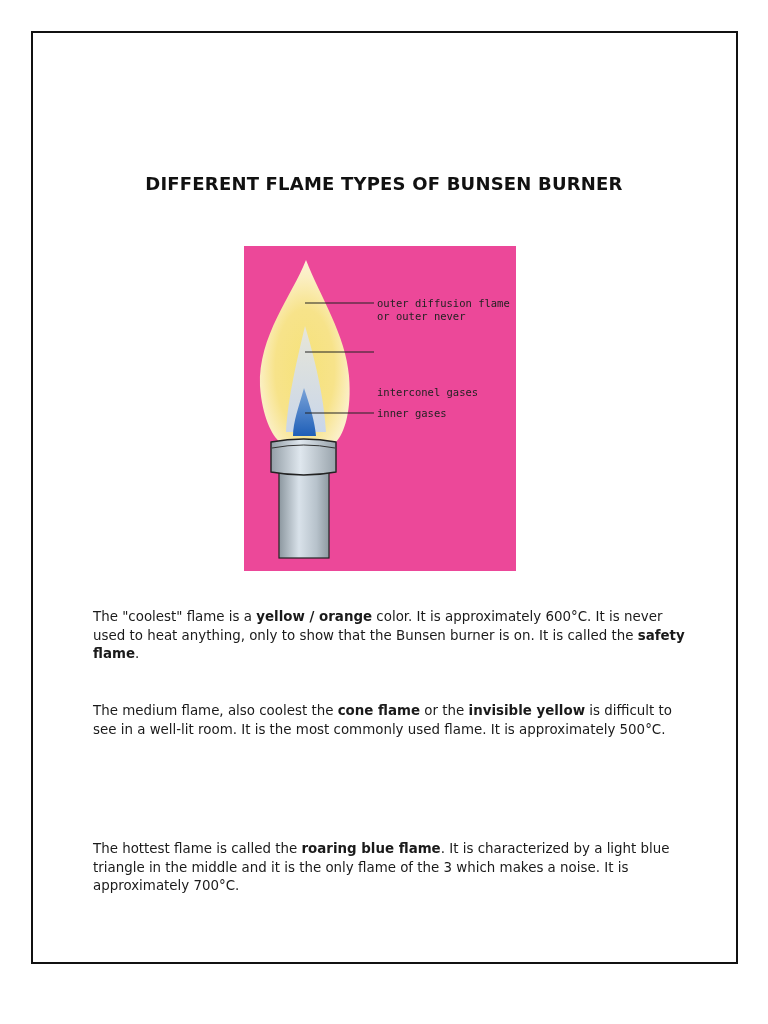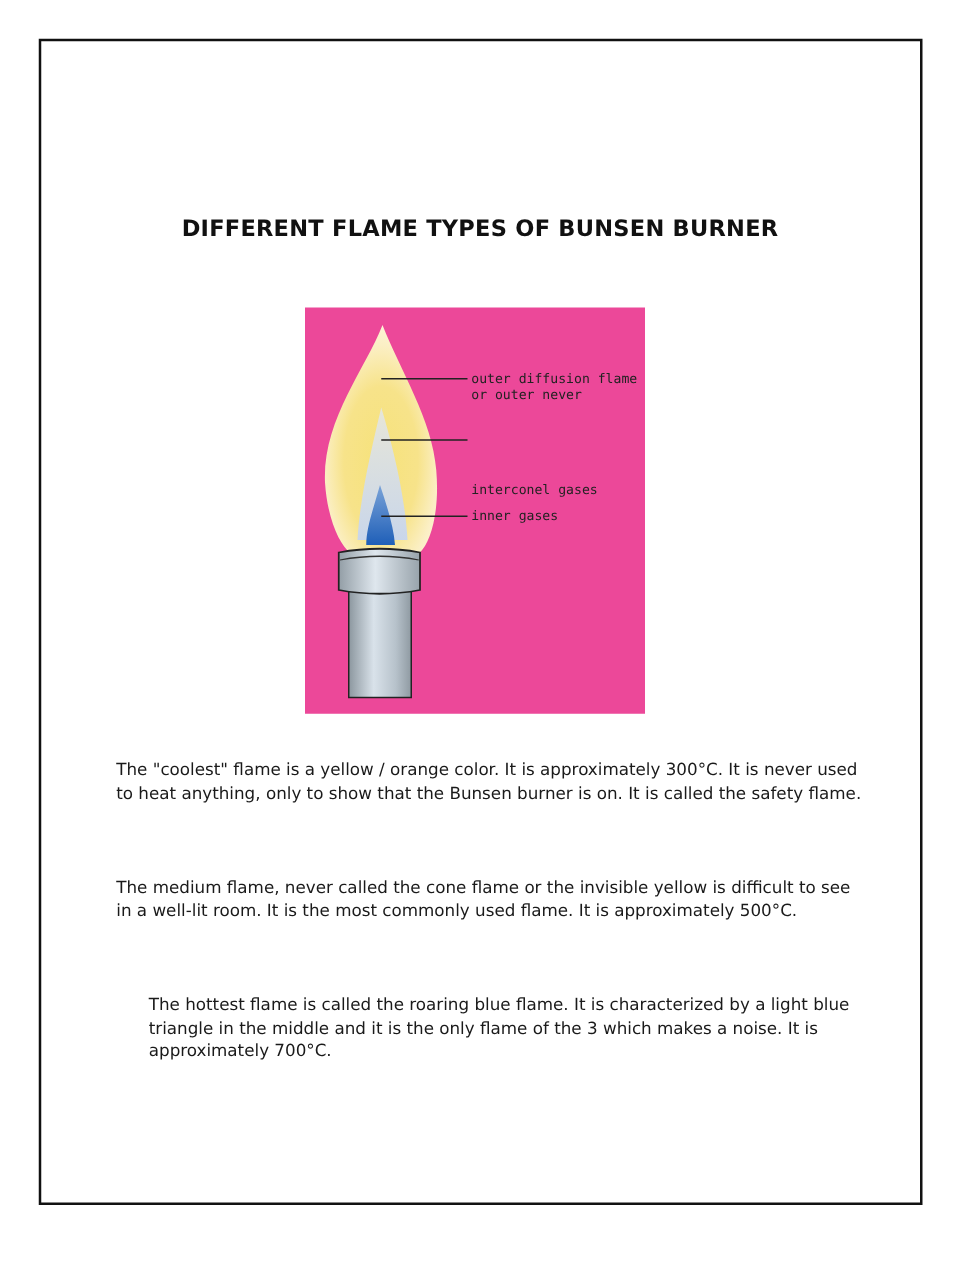--- a/index.html
+++ b/index.html
@@ -3,21 +3,21 @@
 <meta charset="utf-8">
 <style>
   html, body { margin:0; padding:0; background:#ffffff; }
   body { width:768px; height:1024px; position:relative; overflow:hidden; font-family:"DejaVu Sans", sans-serif; color:#111; }
   .page-frame { position:absolute; left:31px; top:31px; width:703px; height:929px; border:2px solid #111; box-sizing:content-box; }
   .title { position:absolute; left:0; width:768px; top:173px; text-align:center; font-weight:bold; font-size:18px; letter-spacing:0.2px; color:#111; }
   .figure { position:absolute; left:244px; top:246px; width:272px; height:325px; background:#ec4899; overflow:hidden; }
   .figure svg { position:absolute; left:0; top:0; }
   .label { position:absolute; font-family:"DejaVu Sans Mono", monospace; font-size:10.5px; color:#222; line-height:13px; white-space:nowrap; }
   .para { position:absolute; left:93px; width:600px; font-size:13.4px; line-height:18.6px; color:#1a1a1a; }
-  .para b { font-weight:normal; }
+  .para b { font-weight:bold; }
 </style>
 </head>
 <body>
 
 <div class="page-frame"></div>
 
 <div class="title">DIFFERENT FLAME TYPES OF BUNSEN BURNER</div>
 
 <div class="figure">
   <svg width="272" height="325" viewBox="0 0 272 325">
@@ -66,22 +66,22 @@
   </svg>
   <div class="label" style="left:133px; top:51px;">
     <div>outer diffusion flame</div>
     <div>or outer never</div>
   </div>
   <div class="label" style="left:133px; top:100px;margin-top:40px;">interconel gases</div>
   <div class="label" style="left:133px; top:161px;">inner gases</div>
 </div>
 
 <div class="para" style="top:608px;">
-  <span>The "coolest" flame is a </span><b>yellow / orange</b><span> color.  It is approximately 300°C.  It is never used to heat anything, only to show that the Bunsen burner is on.  It is called the </span><b>safety flame</b><span>.</span>
+  <span>The "coolest" flame is a </span><b>yellow / orange</b><span> color.  It is approximately 600°C.  It is never used to heat anything, only to show that the Bunsen burner is on.  It is called the </span><b>safety flame</b><span>.</span>
 </div>
 
 <div class="para" style="top:702px;">
-  <span>The medium flame, never called the </span><b>cone flame</b><span> or the </span><b>invisible yellow</b><span> is difficult to see in a well-lit room.  It is the most commonly used flame. It is approximately 500°C.</span>
+  <span>The medium flame, also coolest the </span><b>cone flame</b><span> or the </span><b>invisible yellow</b><span> is difficult to see in a well-lit room.  It is the most commonly used flame. It is approximately 500°C.</span>
 </div>
 
-<div class="para" style="top:796px;margin-left:26px;">
+<div class="para" style="top:840px;">
   <span>The hottest flame is called the </span><b>roaring blue flame</b><span>.  It is characterized by a light blue triangle in the middle and it is the only flame of the 3 which makes a noise.  It is approximately 700°C.</span>
 </div>
 
 </body></html>

